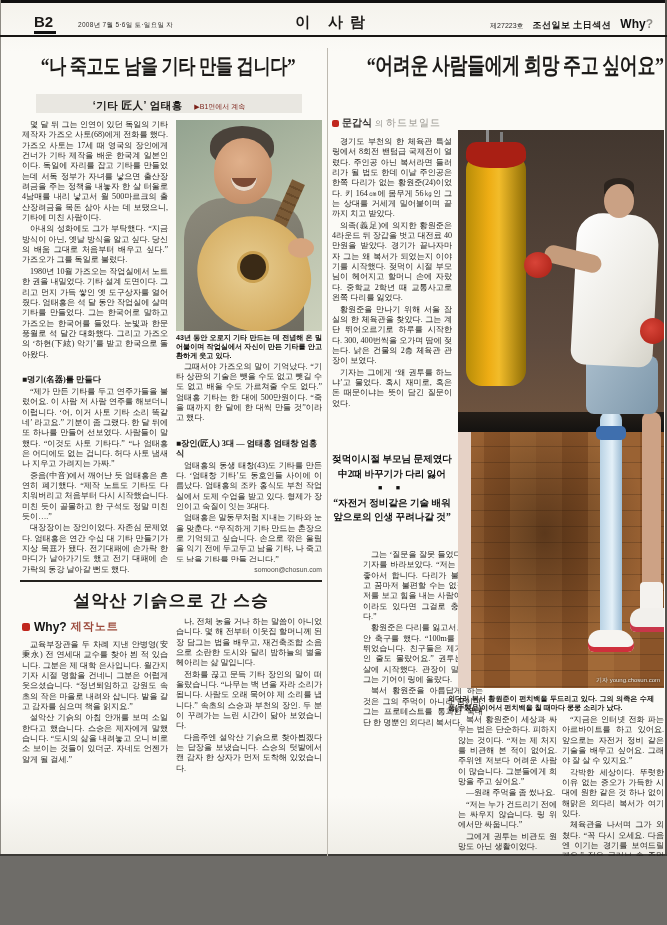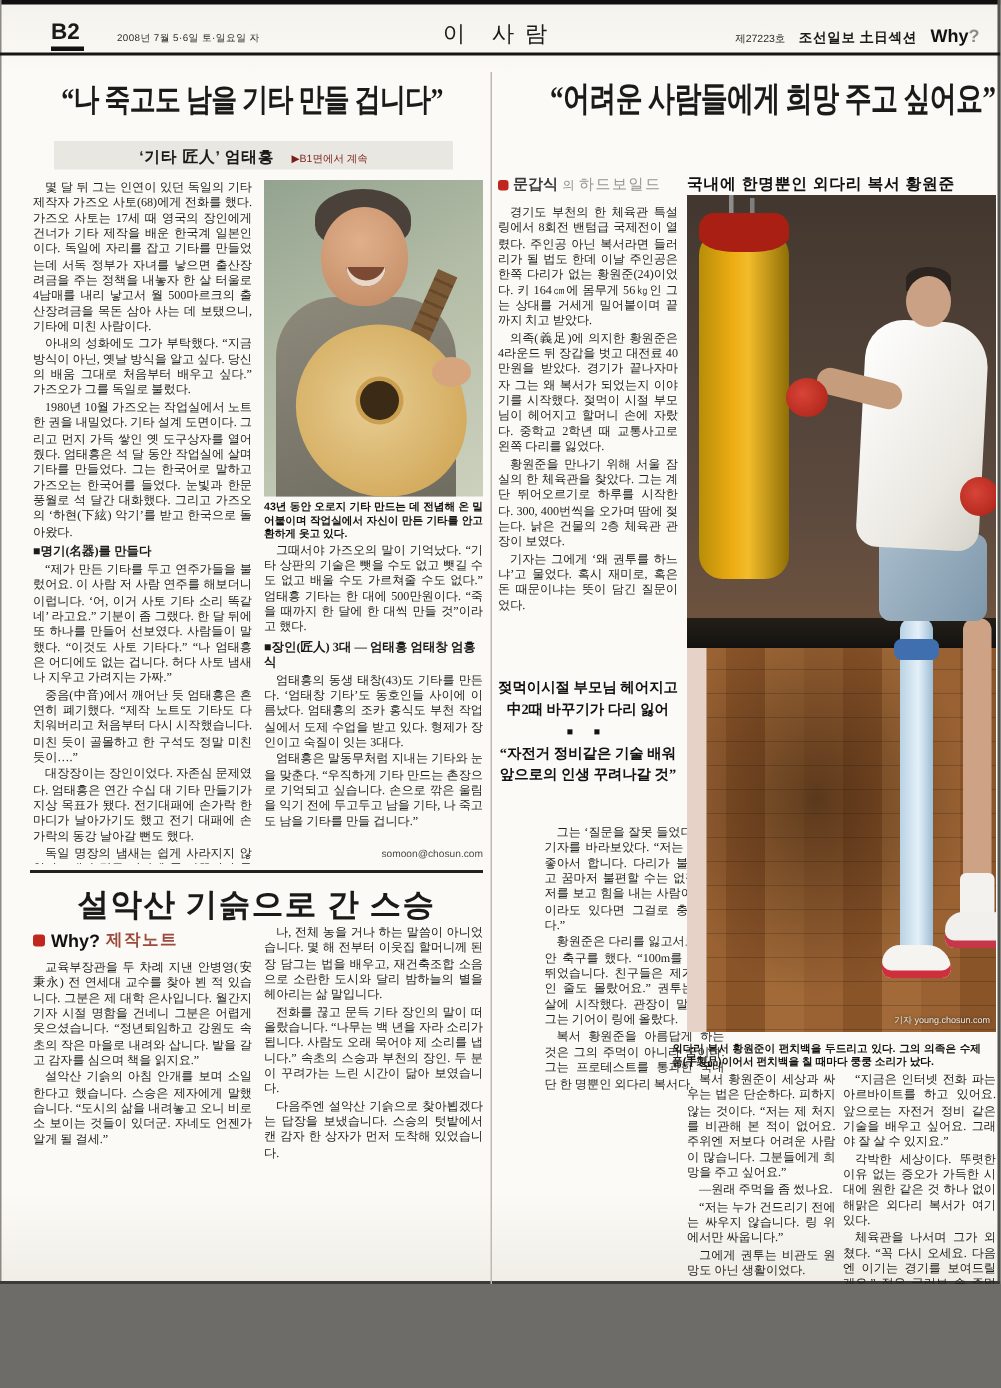--- a/index.html
+++ b/index.html
@@ -9,21 +9,21 @@
   .abs{position:absolute;}
   .sans{font-family:"Liberation Sans","DejaVu Sans",sans-serif;}
   
   .topbar{left:0;top:0;width:667px;height:3px;background:#101010;}
   .botbar{left:0;bottom:0;width:667px;height:2px;background:#3c3a36;}
   .edgeL{left:0;top:0;width:1px;height:925px;background:#8d8a83;}
   .edgeR{right:0;top:0;width:2px;height:925px;background:#55534e;}
   
   .hdr-b2{left:34px;top:13px;font:700 15px "Liberation Sans",sans-serif;border-bottom:3px solid #111;padding:0 3px 1px 0;}
   .hdr-date{left:78px;top:21px;font-size:6.5px;color:#2e2c2a;letter-spacing:.3px;}
-  .hdr-title{left:0;top:13px;width:667px;text-align:center;font-weight:400;font-size:15px;letter-spacing:7px;}
+  .hdr-title{left:0;top:13px;width:667px;text-align:center;font-weight:700;font-size:15px;letter-spacing:7px;}
   .hdr-right{right:14px;top:17px;display:flex;align-items:baseline;gap:9px;}
   .hdr-issue{font-size:7px;color:#2a2826;}
   .hdr-brand{font-weight:700;font-size:9px;letter-spacing:.5px;}
   .hdr-why{font:700 12px "Liberation Sans",sans-serif;}
   .hdr-why b{color:#111;}
   .hdr-why span{color:#8f8d88;font-weight:700;}
   .hdr-rule{left:0;top:35px;width:667px;height:1.8px;background:#181614;}
   .vdiv{left:327px;top:48px;width:1px;height:862px;background:#bdb9b0;}
   
   .l-head{left:12px;top:52px;width:312px;text-align:center;font-weight:700;font-size:21px;
@@ -31,30 +31,30 @@
   .r-head{left:330px;top:50px;width:334px;text-align:center;font-weight:700;font-size:23px;
     white-space:nowrap;transform:scaleX(.78);transform-origin:50% 50%;letter-spacing:-.5px;}
   
   .kicker{left:36px;top:94px;width:266px;height:19px;background:#e9e7e1;text-align:center;line-height:19px;}
   .kicker .kt{font-weight:700;font-size:10.5px;letter-spacing:.5px;}
   .kicker .kc{font-size:7px;color:#7a1f16;margin-left:7px;font-family:"Liberation Sans",sans-serif;}
   
   .col{overflow:hidden;}
   .col p{margin:0 0 1px;font-size:8.1px;line-height:10.35px;text-align:justify;text-indent:8px;
     word-break:break-all;color:#24221f;}
-  .col h4{margin:3px 0 2px;font-size:8.3px;line-height:10px;font-weight:700;text-indent:0;}
+  .col h4{margin:15px 0 2px;font-size:8.3px;line-height:10px;font-weight:700;text-indent:0;}
   .c-l1{left:22px;top:120px;width:146px;height:456px;}
   .c-l2{left:176px;top:120px;width:146px;height:442px;}
   .caption{font:700 7.1px "Liberation Sans",sans-serif;line-height:9.2px;color:#14120f;
     text-align:justify;word-break:break-all;margin-top:3px;}
   .email{font-size:6.8px;color:#4c4a46;text-align:right;font-family:"Liberation Sans",sans-serif;}
   .l2-email{left:176px;top:566px;width:146px;}
   
   .box-rule{left:20px;top:580px;width:302px;height:1.5px;background:#24221e;}
-  .box-head{left:20px;top:589px;width:302px;text-align:center;font-weight:700;font-size:21px;letter-spacing:1px;}
+  .box-head{left:20px;top:589px;width:302px;text-align:center;font-weight:700;font-size:17px;letter-spacing:1px;}
   .c-b1{left:22px;top:617px;width:146px;height:270px;}
   .c-b2{left:176px;top:617px;width:146px;height:286px;}
   .b1-email{left:22px;top:893px;width:146px;}
   .whyline{display:flex;align-items:center;gap:4px;margin:2px 0 6px;}
   .redsq{width:8px;height:8px;background:#c0271e;border-radius:2px;flex:0 0 auto;}
   .why-b{font:700 12px "Liberation Sans",sans-serif;color:#111;}
   .why-l{font:700 11px "Liberation Sans",sans-serif;color:#9c4a3c;letter-spacing:1px;}
   
   .r-label{left:332px;top:116px;width:332px;display:flex;align-items:baseline;gap:3px;}
   .r-label .redsq{width:7px;height:7px;align-self:center;}
@@ -188,32 +188,31 @@
     <p>다음주엔 설악산 기슭으로 찾아뵙겠다는 답장을 보냈습니다. 스승의 텃밭에서 캔 감자 한 상자가 먼저 도착해 있었습니다.</p>
   </div>
   <div class="abs email b1-email">somoon@chosun.com</div>
 
   <div class="abs r-head">“어려운 사람들에게 희망 주고 싶어요”</div>
   <div class="abs r-label">
     <span class="redsq"></span>
     <span class="r-auth">문갑식</span>
     <span class="r-suffix">의</span>
     <span class="r-series">하드보일드</span>
-    <span class="r-deck">국내에 한명뿐인 외다리 복서 황원준</span>
   </div>
 
   <div class="abs col c-r1a">
     <p>경기도 부천의 한 체육관 특설 링에서 8회전 밴텀급 국제전이 열렸다. 주인공 아닌 복서라면 들러리가 될 법도 한데 이날 주인공은 한쪽 다리가 없는 황원준(24)이었다. 키 164㎝에 몸무게 56㎏인 그는 상대를 거세게 밀어붙이며 끝까지 치고 받았다.</p>
     <p>의족(義足)에 의지한 황원준은 4라운드 뒤 장갑을 벗고 대전료 40만원을 받았다. 경기가 끝나자마자 그는 왜 복서가 되었는지 이야기를 시작했다. 젖먹이 시절 부모님이 헤어지고 할머니 손에 자랐다. 중학교 2학년 때 교통사고로 왼쪽 다리를 잃었다.</p>
     <p>황원준을 만나기 위해 서울 잠실의 한 체육관을 찾았다. 그는 계단 뛰어오르기로 하루를 시작한다. 300, 400번씩을 오가며 땀에 젖는다. 낡은 건물의 2층 체육관 관장이 보였다.</p>
     <p>기자는 그에게 ‘왜 권투를 하느냐’고 물었다. 혹시 재미로, 혹은 돈 때문이냐는 뜻이 담긴 질문이었다.</p>
   </div>
 
   <div class="abs r-quote">
-    <div>젖먹이시절 부모님 헤어지고</div>
+    <div>젖먹이시절 부모님 문제였다</div>
     <div>中2때 바꾸기가 다리 잃어</div>
     <div class="sep">■ ■</div>
     <div>“자전거 정비같은 기술 배워</div>
     <div>앞으로의 인생 꾸려나갈 것”</div>
   </div>
 
   <div class="abs col c-r1b">
     <p>그는 ‘질문을 잘못 들었다’는 듯 기자를 바라보았다. “저는 운동이 좋아서 합니다. 다리가 불편하다고 꿈마저 불편할 수는 없잖아요. 저를 보고 힘을 내는 사람이 한 명이라도 있다면 그걸로 충분합니다.”</p>
     <p>황원준은 다리를 잃고서도 한동안 축구를 했다. “100m를 13초에 뛰었습니다. 친구들은 제가 의족인 줄도 몰랐어요.” 권투는 스무 살에 시작했다. 관장이 말렸지만 그는 기어이 링에 올랐다.</p>
     <p>복서 황원준을 아름답게 하는 것은 그의 주먹이 아니라 꿈이다. 그는 프로테스트를 통과한 국내 단 한 명뿐인 외다리 복서다.</p>

